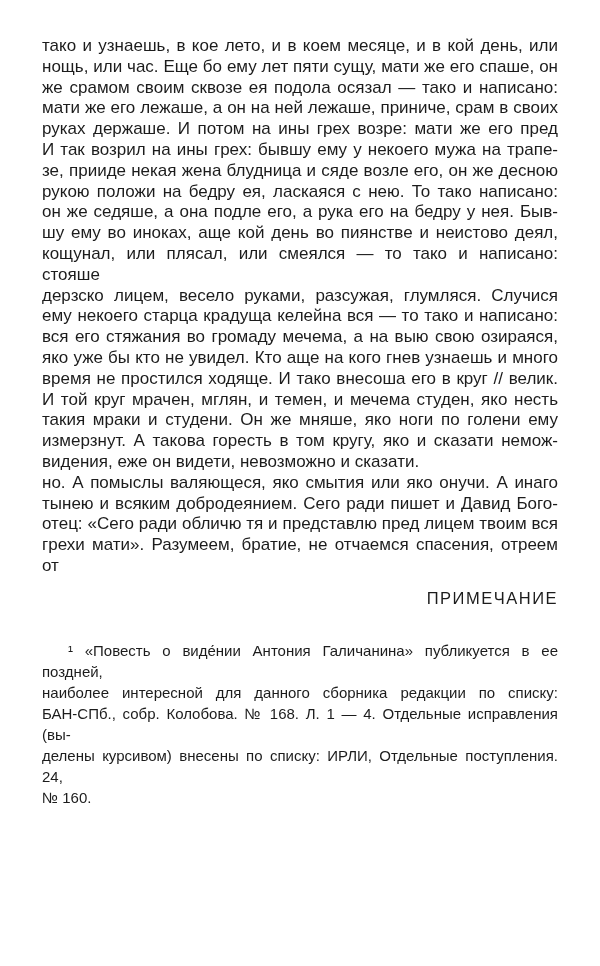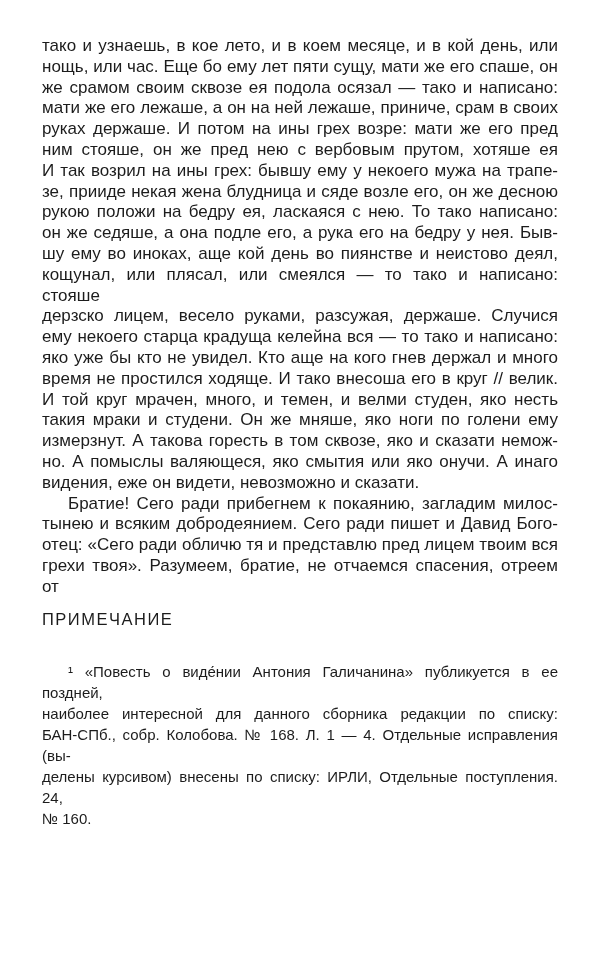--- a/index.html
+++ b/index.html
@@ -27,21 +27,21 @@
     text-align-last: justify;
   }
   .line.last {
     text-align-last: left;
   }
   .para-indent .line.first {
     text-indent: 26px;
   }
   .notes-heading {
     margin-top: 11px;
-    text-align: left;
+    text-align: right;
     font-size: 16.5px;
     line-height: 20px;
     letter-spacing: 1.5px;
     font-weight: normal;
   }
   .footnote {
     margin-top: 12px;
     font-size: 15px;
     line-height: 21px;
   }
@@ -54,42 +54,41 @@
 <body>
 
 <div class="page">
   <div class="main-text">
     <div class="paragraph">
         <div class="line first">тако и узнаешь, в кое лето, и в коем месяце, и в кой день, или</div>
         <div class="line">нощь, или час. Еще бо ему лет пяти сущу, мати же его спаше, он</div>
         <div class="line">же срамом своим сквозе ея подола осязал — тако и написано:</div>
         <div class="line">мати же его лежаше, а он на ней лежаше, приниче, срам в своих</div>
         <div class="line">руках держаше. И потом на ины грех возре: мати же его пред</div>
-        <div class="line">ним стояше, он же пред нею с вербовым прутом, хотяше ея</div>
         <div class="line">И так возрил на ины грех: бывшу ему у некоего мужа на трапе-</div>
         <div class="line">зе, прииде некая жена блудница и сяде возле его, он же десною</div>
         <div class="line">рукою положи на бедру ея, ласкаяся с нею. То тако написано:</div>
         <div class="line">он же седяше, а она подле его, а рука его на бедру у нея. Быв-</div>
         <div class="line">шу ему во иноках, аще кой день во пиянстве и неистово деял,</div>
         <div class="line">кощунал, или плясал, или смеялся — то тако и написано: стояше</div>
-        <div class="line">дерзско лицем, весело руками, разсужая, держаше. Случися</div>
+        <div class="line">дерзско лицем, весело руками, разсужая, глумляся. Случися</div>
         <div class="line">ему некоего старца крадуща келейна вся — то тако и написано:</div>
-        <div class="line">яко уже бы кто не увидел. Кто аще на кого гнев держал и много</div>
+        <div class="line">вся его стяжания во громаду мечема, а на выю свою озираяся,</div>
+        <div class="line">яко уже бы кто не увидел. Кто аще на кого гнев узнаешь и много</div>
         <div class="line">время не простился ходяще. И тако внесоша его в круг // велик.</div>
-        <div class="line">И той круг мрачен, много, и темен, и велми студен, яко несть</div>
+        <div class="line">И той круг мрачен, мглян, и темен, и мечема студен, яко несть</div>
         <div class="line">такия мраки и студени. Он же мняше, яко ноги по голени ему</div>
-        <div class="line">измерзнут. А такова горесть в том сквозе, яко и сказати немож-</div>
+        <div class="line">измерзнут. А такова горесть в том кругу, яко и сказати немож-</div>
+        <div class="line last">видения, еже он видети, невозможно и сказати.</div>
         <div class="line">но. А помыслы валяющеся, яко смытия или яко онучи. А инаго</div>
-        <div class="line last">видения, еже он видети, невозможно и сказати.</div>
       </div>
     <div class="paragraph para-indent">
-        <div class="line first">Братие! Сего ради прибегнем к покаянию, загладим милос-</div>
         <div class="line">тынею и всяким добродеянием. Сего ради пишет и Давид Бого-</div>
         <div class="line">отец: «Сего ради обличю тя и представлю пред лицем твоим вся</div>
-        <div class="line">грехи твоя». Разумеем, братие, не отчаемся спасения, отреем от</div>
+        <div class="line">грехи мати». Разумеем, братие, не отчаемся спасения, отреем от</div>
       </div>
   </div>
 
   <div class="notes-heading">ПРИМЕЧАНИЕ</div>
 
   <div class="footnote">
       <div class="line first">¹ «Повесть о виде́нии Антония Галичанина» публикуется в ее поздней,</div>
       <div class="line">наиболее интересной для данного сборника редакции по списку:</div>
       <div class="line">БАН-СПб., собр. Колобова. № 168. Л. 1 — 4. Отдельные исправления (вы-</div>
       <div class="line">делены курсивом) внесены по списку: ИРЛИ, Отдельные поступления. 24,</div>

